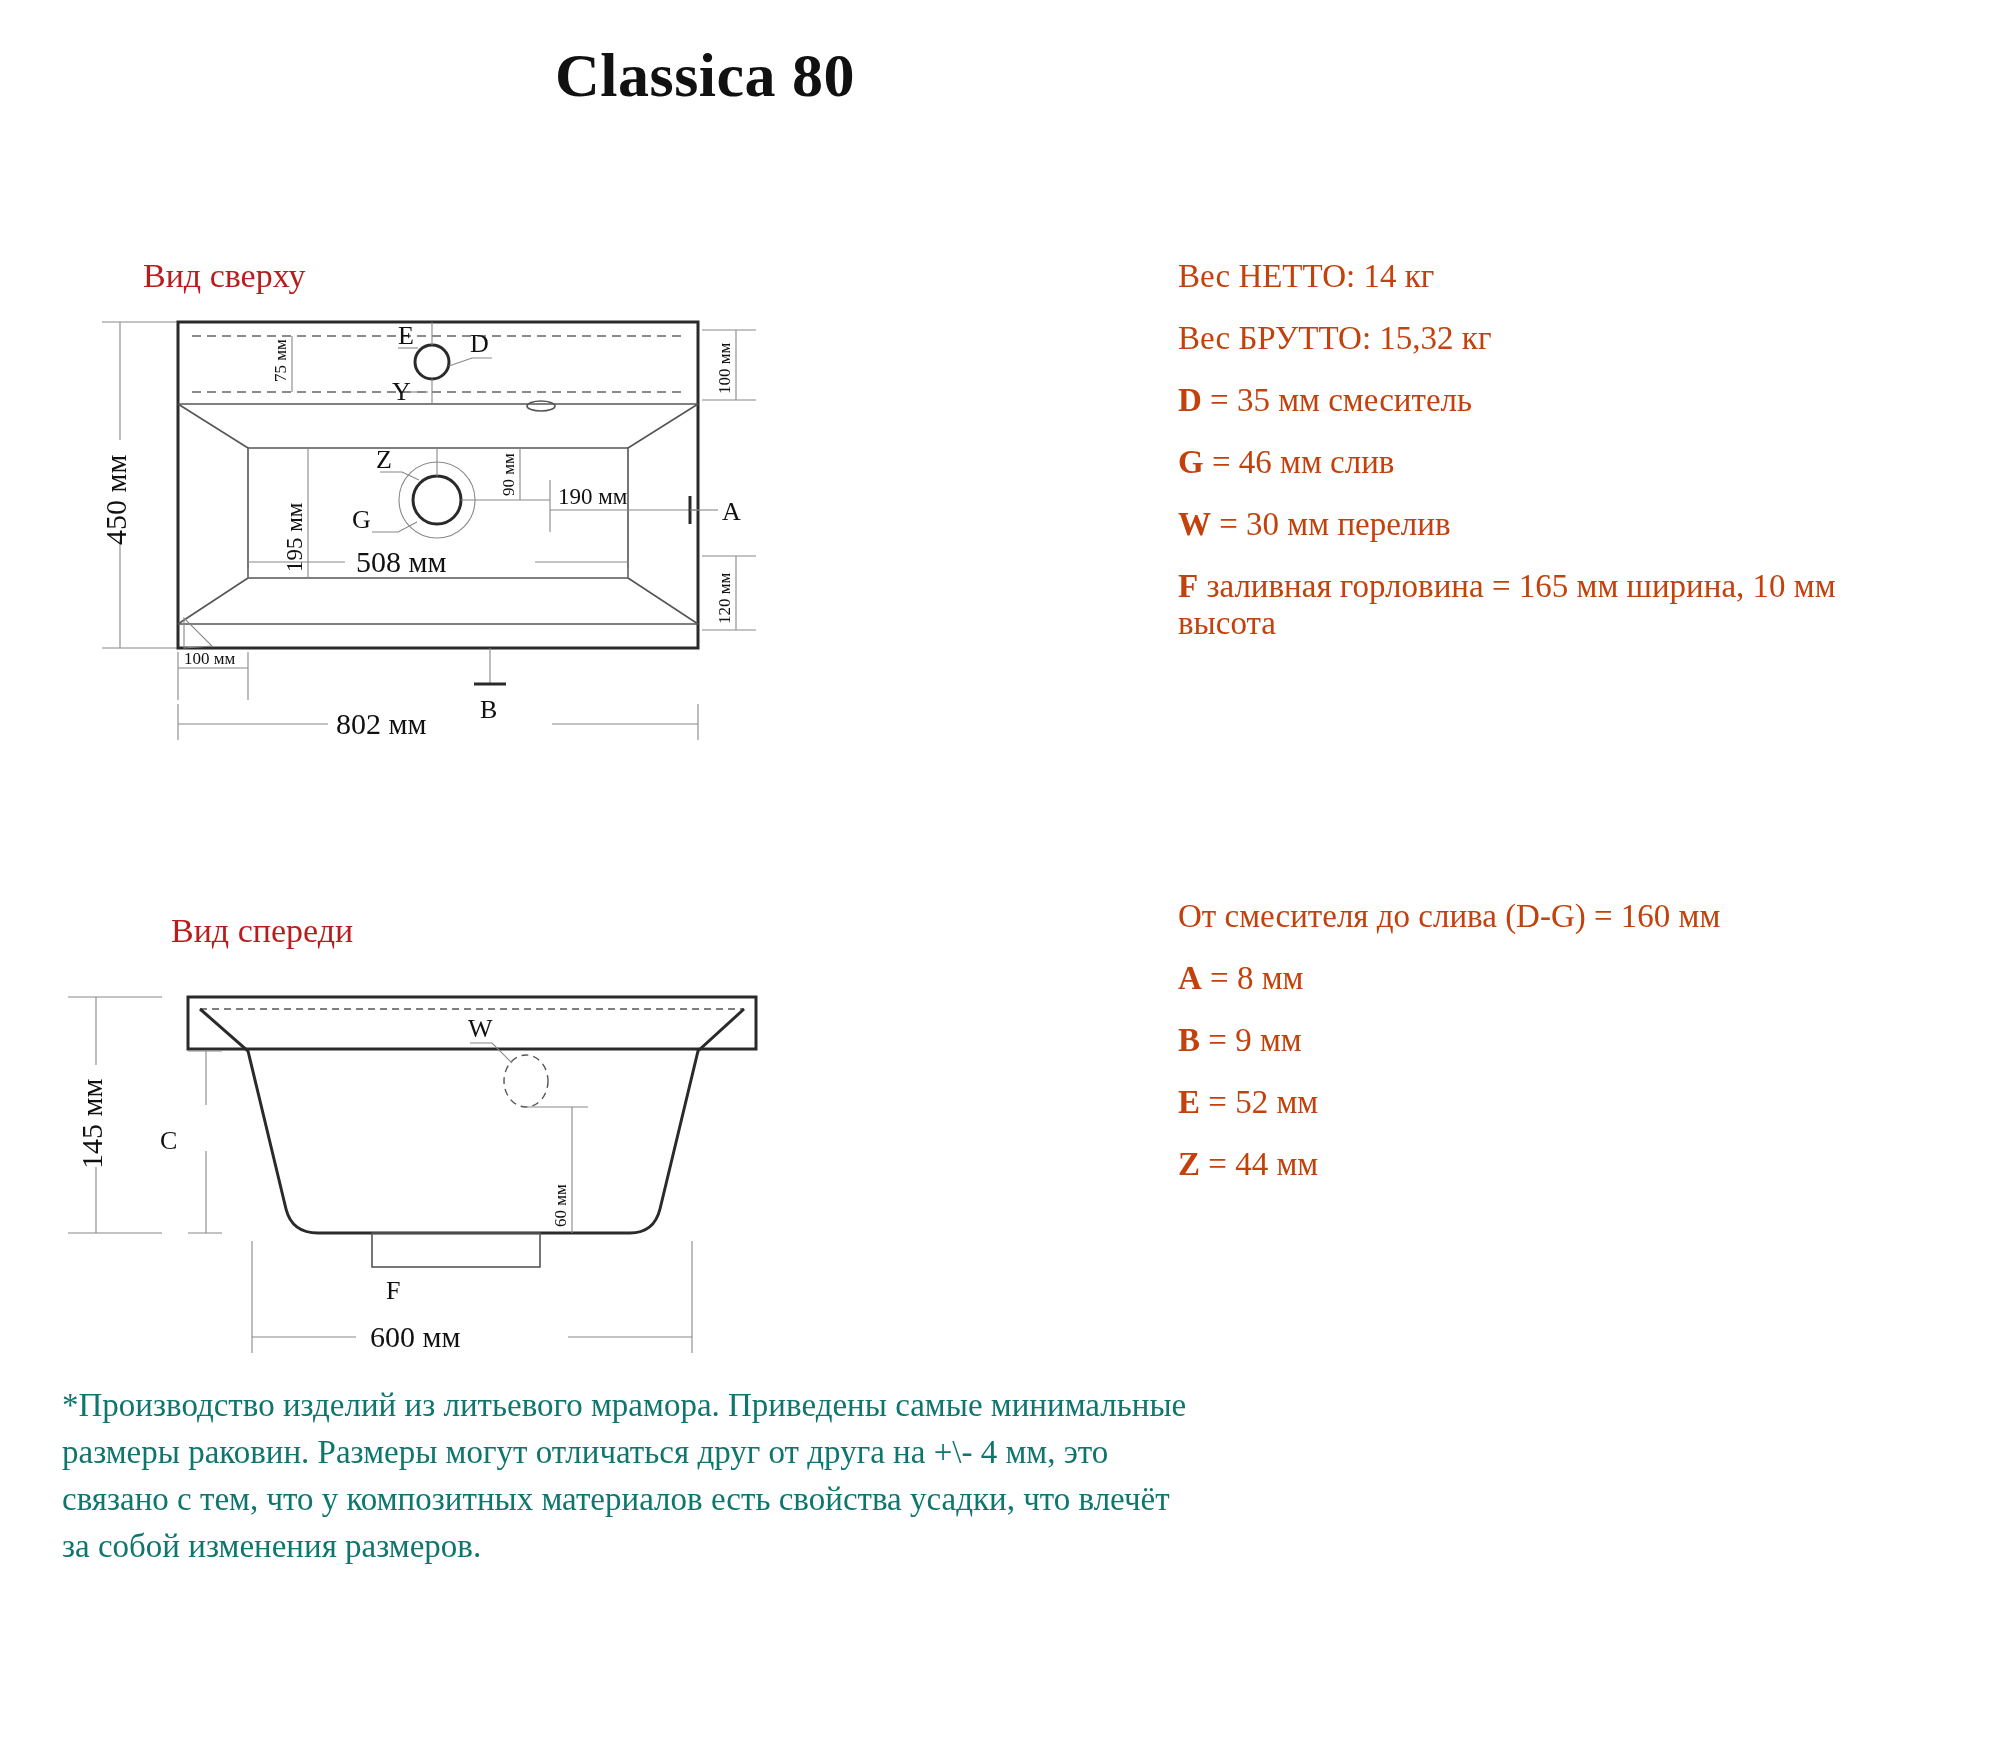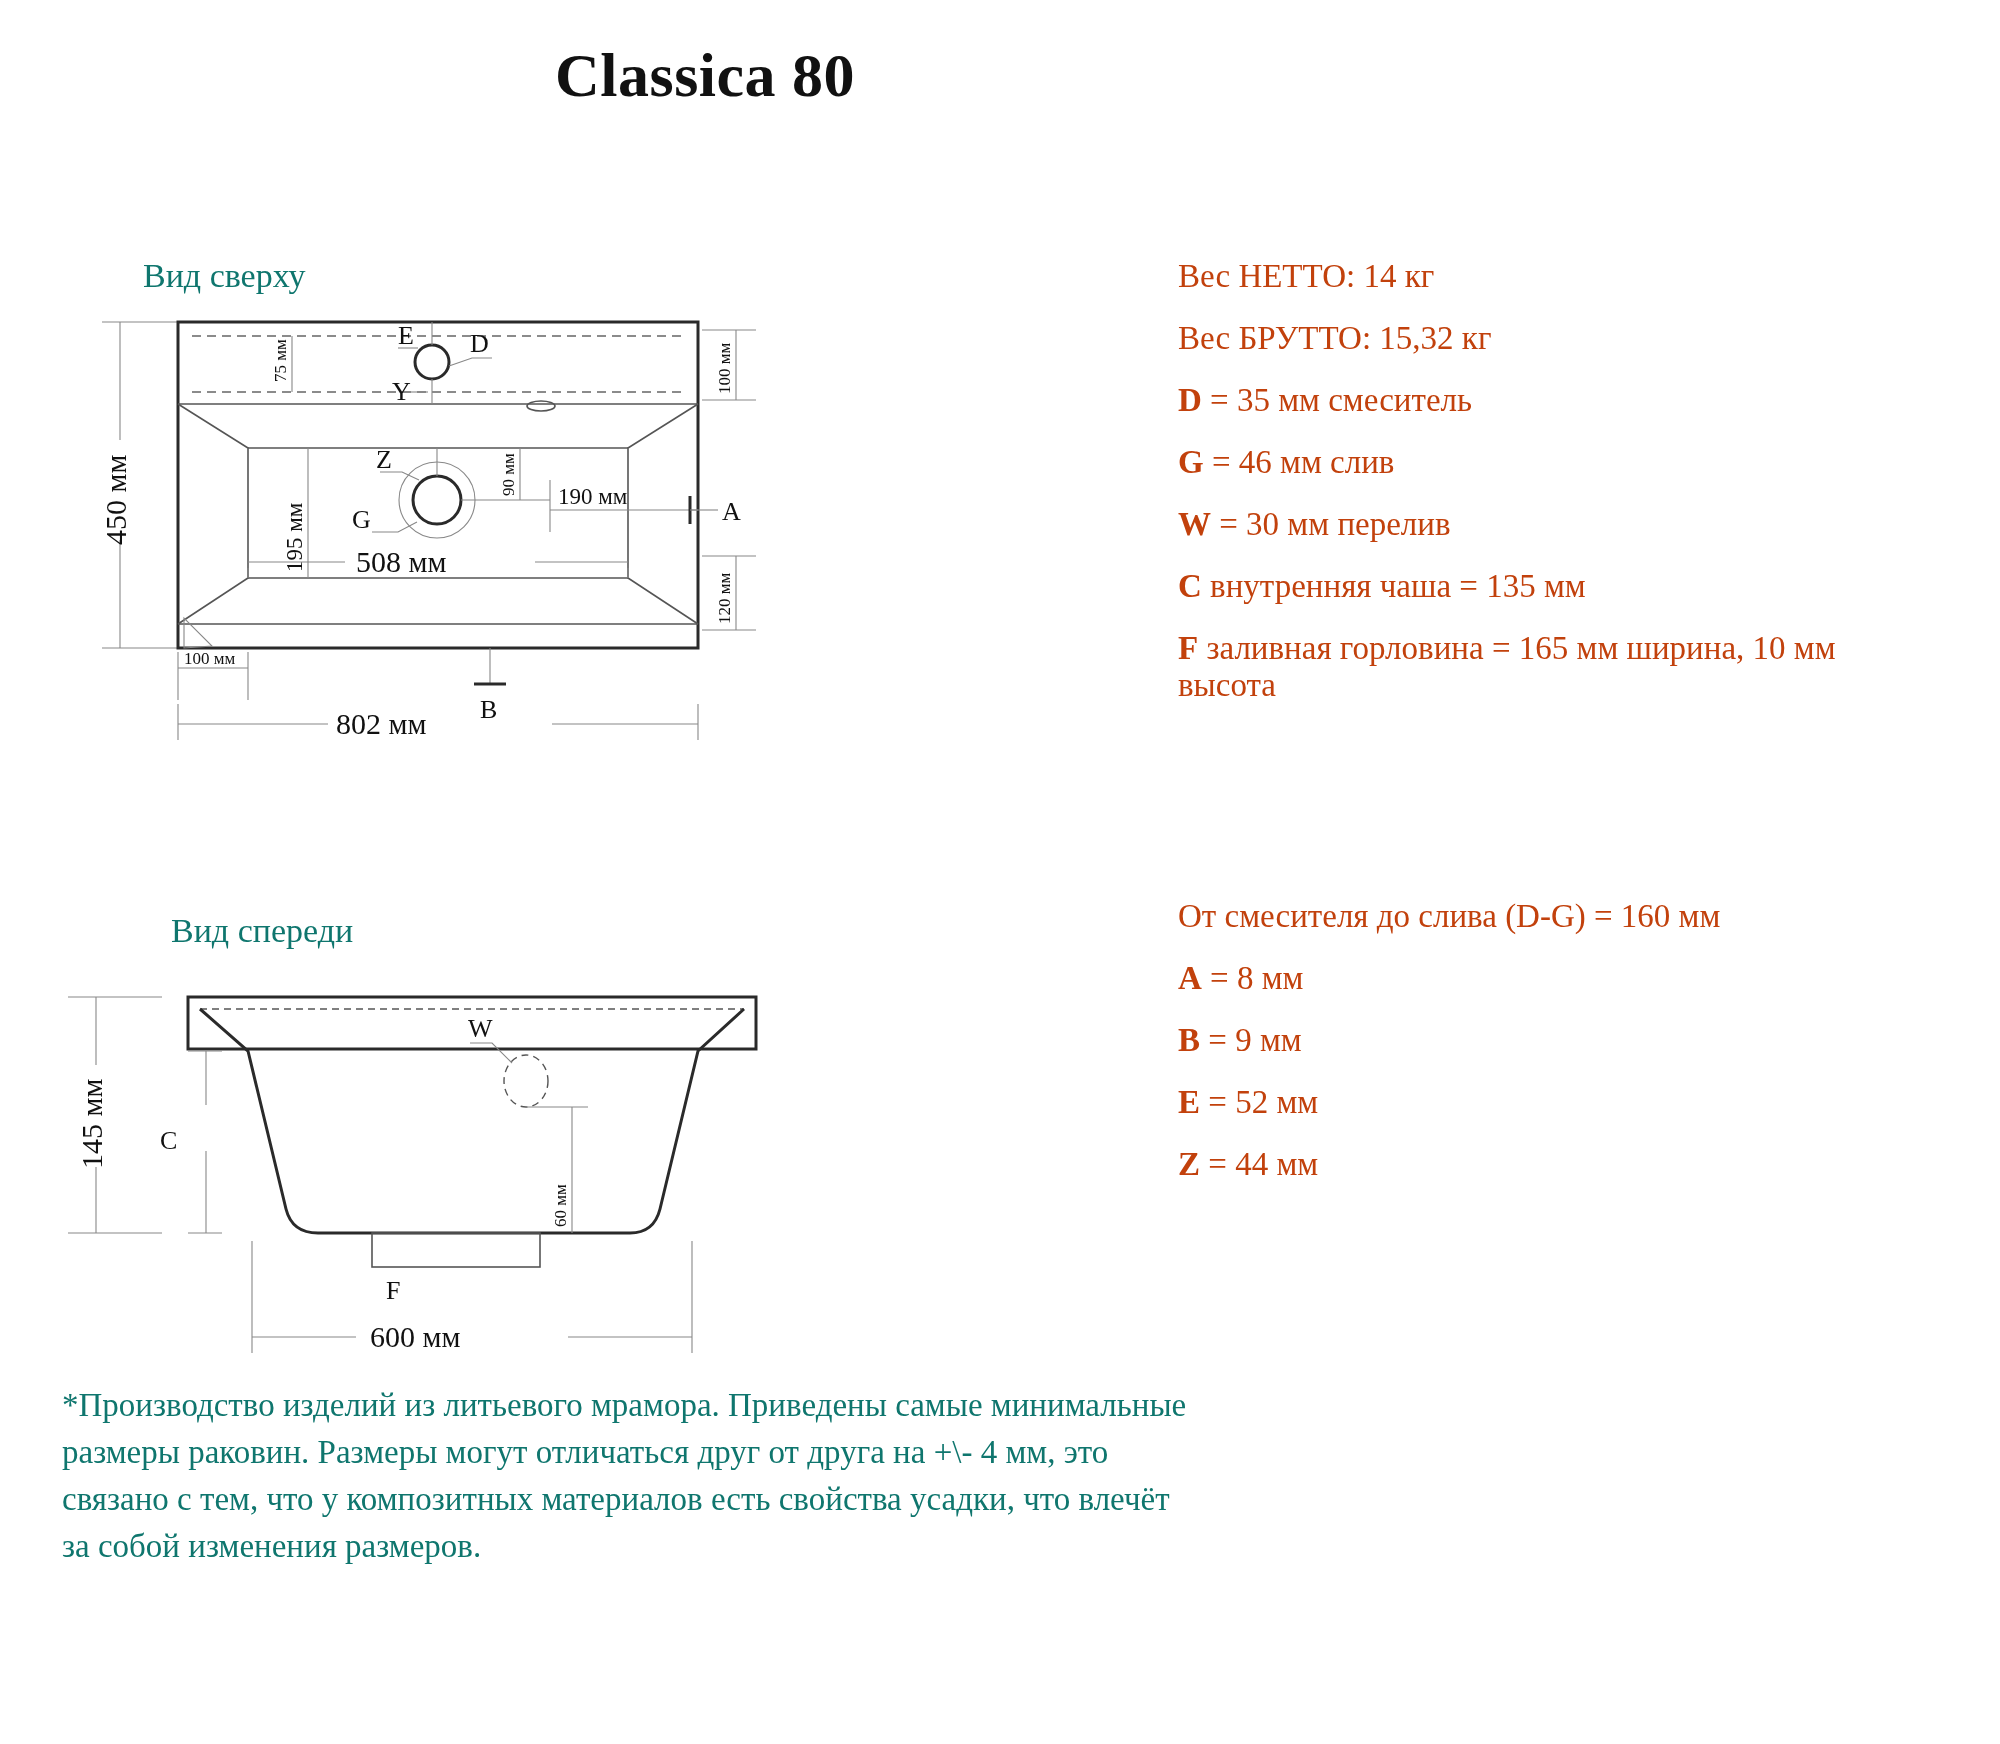--- a/index.html
+++ b/index.html
@@ -31,21 +31,21 @@
     letter-spacing: 0.5px;
     color: #111;
     white-space: nowrap;
     font-weight: bold;
   }
 
   
   .view-heading {
     position: absolute;
     font-size: 34px;
-    color: #0f766e;
+    color: #b91c1c;
     white-space: nowrap;
     text-align: center;
   }
   #topview-heading { left: 143px; top: 257px; }
   #frontview-heading { left: 143px; top: 912px; margin-left: 28px; }
   #spec-block-1 { position: absolute; left: 1178px; top: 258px; }
   #spec-block-2 { position: absolute; left: 1178px; top: 898px; }
   .spec-block .row {
     font-size: 33px;
     color: #c2410c;
@@ -235,24 +235,20 @@
       <span>= 35 мм смеситель</span>
     </div>
     <div class="row">
       <b>G</b> 
       <span>= 46 мм слив</span>
     </div>
     <div class="row">
       <b>W</b> 
       <span>= 30 мм перелив</span>
     </div>
-    <div class="row">
-      <b>C</b> 
-      <span>внутренняя чаша = 135 мм</span>
-    </div>
     <div class="row wrap">
       <b>F</b> 
       <span>заливная горловина = 165 мм ширина, 10 мм высота</span>
     </div>
   </div>
 
   <div class="spec-block" id="spec-block-2">
     <div class="row">
       <span>От смесителя до слива (D-G) = 160 мм</span>
     </div>

